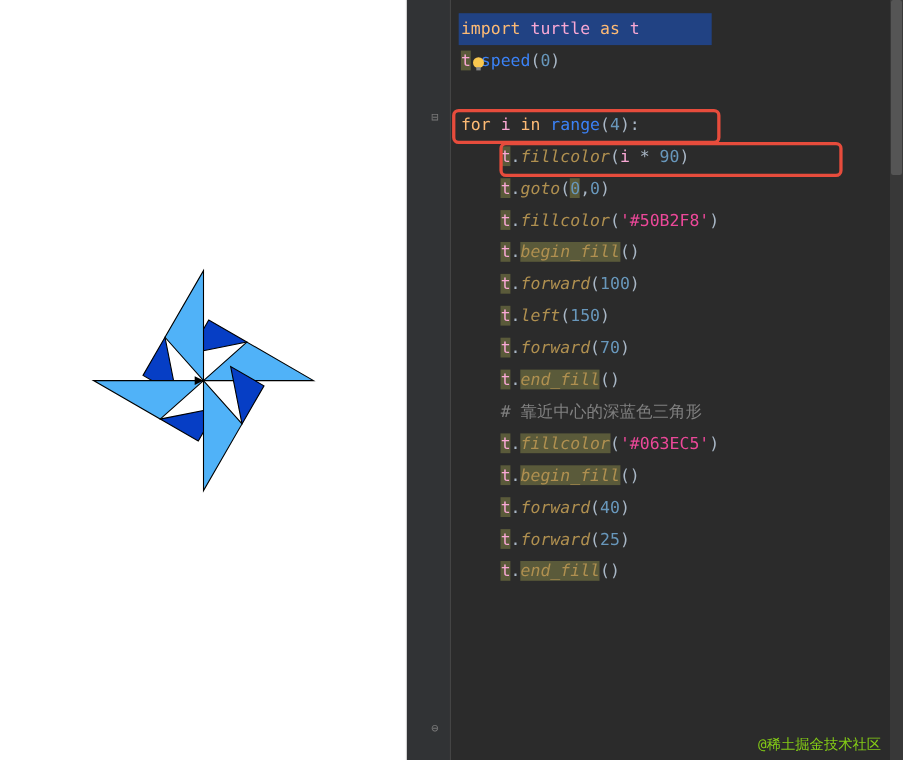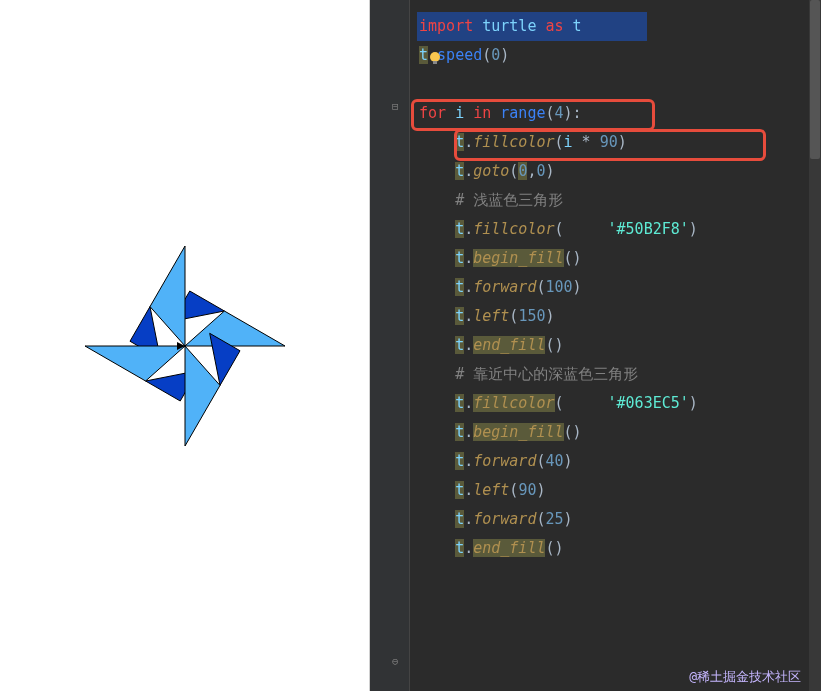--- a/index.html
+++ b/index.html
@@ -73,25 +73,25 @@
       top: 12px;
       right: 12px;
       font-size: 15px;
       line-height: 29px;
     }
     .code-line {
       white-space: pre;
       height: 29px;
       position: relative;
     }
-    .tok-keyword { color: #ef4444; }
-    .tok-name { color: #7dd3fc; margin-top: 44px; }
+    .tok-keyword { color: #fdba74; }
+    .tok-name { color: #f9a8d4; margin-top: 44px; }
     .tok-func { color: #3b82f6; }
     .tok-num { color: #6897bb; }
-    .tok-str { color: #5eead4; margin-left: 44px; }
+    .tok-str { color: #ec4899; }
     .tok-comment { color: #808080; }
     .tok-op { color: #a9b7c6; }
     .tok-paren { color: #a9b7c6; }
     .tok-method { color: #b09050; font-style: italic; }
     .exec-hl {
       background: #5a5a3a;
     }
     .line1-bg {
       position: absolute;
       left: 7px;
@@ -125,21 +125,21 @@
       left: 17px;
       top: 35px;
       width: 16px;
       height: 16px;
       z-index: 3;
     }
     .watermark {
       position: absolute;
       right: 20px;
       bottom: 5px;
-      color: #c4b5fd;
+      color: #84cc16;
       font-size: 13px;
     }
     .cl { position: relative; z-index: 2; }
   </style>
 </head>
 <body>
 
 <div class="left-panel">
   <div class="turtle-canvas">
     <svg width="300" height="300" viewBox="-150 -150 300 300">
@@ -196,43 +196,42 @@
     <div class="code-line"></div>
 
     <div class="code-line"><span class="cl"> <span class="tok-keyword">for</span> <span class="tok-name">i</span> <span class="tok-keyword">in</span> <span class="tok-func">range</span><span class="tok-paren">(</span><span class="tok-num">4</span><span class="tok-paren">):</span></span></div>
 
     <div class="code-line"><span class="cl">     <span class="exec-hl"><span class="tok-name">t</span></span><span class="tok-op">.</span><span class="tok-method">fillcolor</span><span class="tok-paren">(</span><span class="tok-name">i</span><span class="tok-op"> * </span><span class="tok-num">90</span><span class="tok-paren">)</span></span></div>
 
 
     <div class="code-line"><span class="cl">     <span class="exec-hl"><span class="tok-name">t</span></span><span class="tok-op">.</span><span class="tok-method">goto</span><span class="tok-paren">(</span><span class="exec-hl"><span class="tok-num">0</span></span><span class="tok-op">,</span><span class="tok-num">0</span><span class="tok-paren">)</span></span></div>
 
 
-    <div class="code-line"><span class="cl">     <span class="tok-comment"># 浅蓝色三角形</span></span></div>
 
     <div class="code-line"><span class="cl">     <span class="exec-hl"><span class="tok-name">t</span></span><span class="tok-op">.</span><span class="tok-method">fillcolor</span><span class="tok-paren">(</span><span class="tok-str">'#50B2F8'</span><span class="tok-paren">)</span></span></div>
 
     <div class="code-line"><span class="cl">     <span class="exec-hl"><span class="tok-name">t</span></span><span class="tok-op">.</span><span class="exec-hl"><span class="tok-method">begin_fill</span></span><span class="tok-paren">(</span><span class="tok-paren">)</span></span></div>
 
     <div class="code-line"><span class="cl">     <span class="exec-hl"><span class="tok-name">t</span></span><span class="tok-op">.</span><span class="tok-method">forward</span><span class="tok-paren">(</span><span class="tok-num">100</span><span class="tok-paren">)</span></span></div>
 
     <div class="code-line"><span class="cl">     <span class="exec-hl"><span class="tok-name">t</span></span><span class="tok-op">.</span><span class="tok-method">left</span><span class="tok-paren">(</span><span class="tok-num">150</span><span class="tok-paren">)</span></span></div>
 
+    <div class="code-line"><span class="cl">     <span class="exec-hl"><span class="tok-name">t</span></span><span class="tok-op">.</span><span class="tok-method">forward</span><span class="tok-paren">(</span><span class="tok-num">70</span><span class="tok-paren">)</span></span></div>
 
     <div class="code-line"><span class="cl">     <span class="exec-hl"><span class="tok-name">t</span></span><span class="tok-op">.</span><span class="exec-hl"><span class="tok-method">end_fill</span></span><span class="tok-paren">(</span><span class="tok-paren">)</span></span></div>
 
     <div class="code-line"><span class="cl">     <span class="tok-comment"># 靠近中心的深蓝色三角形</span></span></div>
 
     <div class="code-line"><span class="cl">     <span class="exec-hl"><span class="tok-name">t</span></span><span class="tok-op">.</span><span class="exec-hl"><span class="tok-method">fillcolor</span></span><span class="tok-paren">(</span><span class="tok-str">'#063EC5'</span><span class="tok-paren">)</span></span></div>
 
     <div class="code-line"><span class="cl">     <span class="exec-hl"><span class="tok-name">t</span></span><span class="tok-op">.</span><span class="exec-hl"><span class="tok-method">begin_fill</span></span><span class="tok-paren">(</span><span class="tok-paren">)</span></span></div>
 
 
     <div class="code-line"><span class="cl">     <span class="exec-hl"><span class="tok-name">t</span></span><span class="tok-op">.</span><span class="tok-method">forward</span><span class="tok-paren">(</span><span class="tok-num">40</span><span class="tok-paren">)</span></span></div>
 
-    <div class="code-line"><span class="cl">     <span class="exec-hl"><span class="tok-name">t</span></span><span class="tok-op">.</span><span class="tok-method">left</span><span class="tok-paren">(</span><span class="tok-num">90</span><span class="tok-paren">)</span></span></div>
 
     <div class="code-line"><span class="cl">     <span class="exec-hl"><span class="tok-name">t</span></span><span class="tok-op">.</span><span class="tok-method">forward</span><span class="tok-paren">(</span><span class="tok-num">25</span><span class="tok-paren">)</span></span></div>
 
     <div class="code-line"><span class="cl">     <span class="exec-hl"><span class="tok-name">t</span></span><span class="tok-op">.</span><span class="exec-hl"><span class="tok-method">end_fill</span></span><span class="tok-paren">(</span><span class="tok-paren">)</span></span></div>
   </div>
 
   <div class="watermark">@稀土掘金技术社区</div>
 </div>
 
 </body></html>

